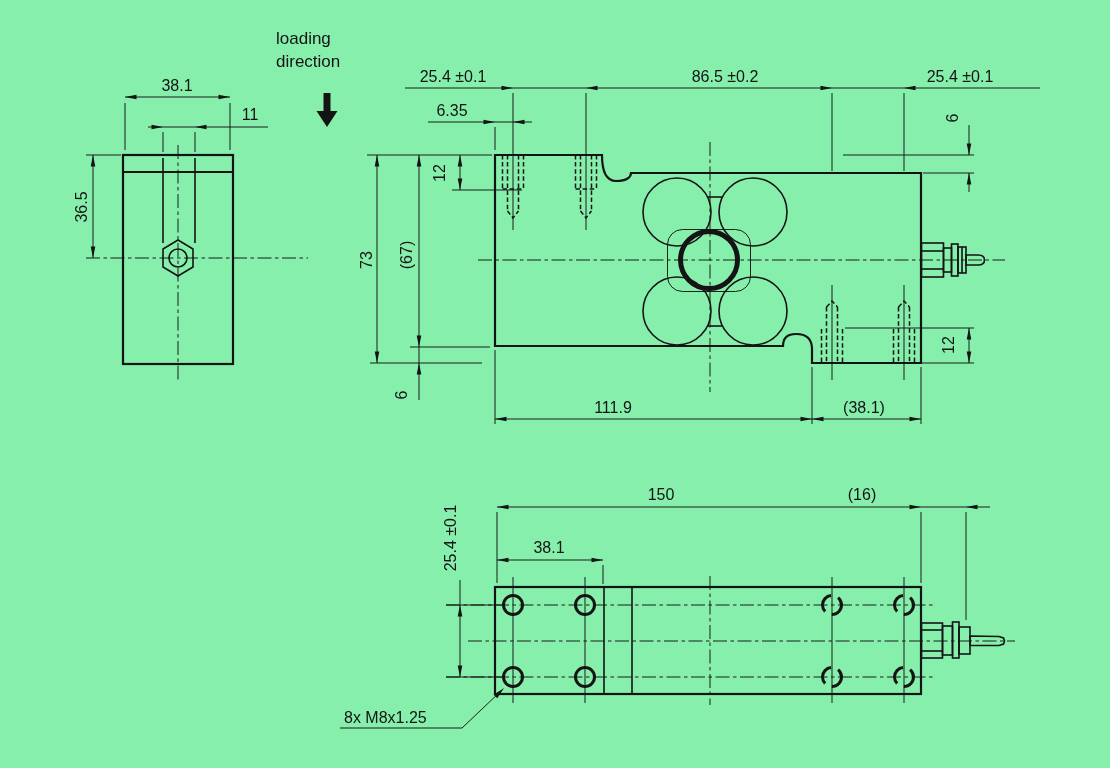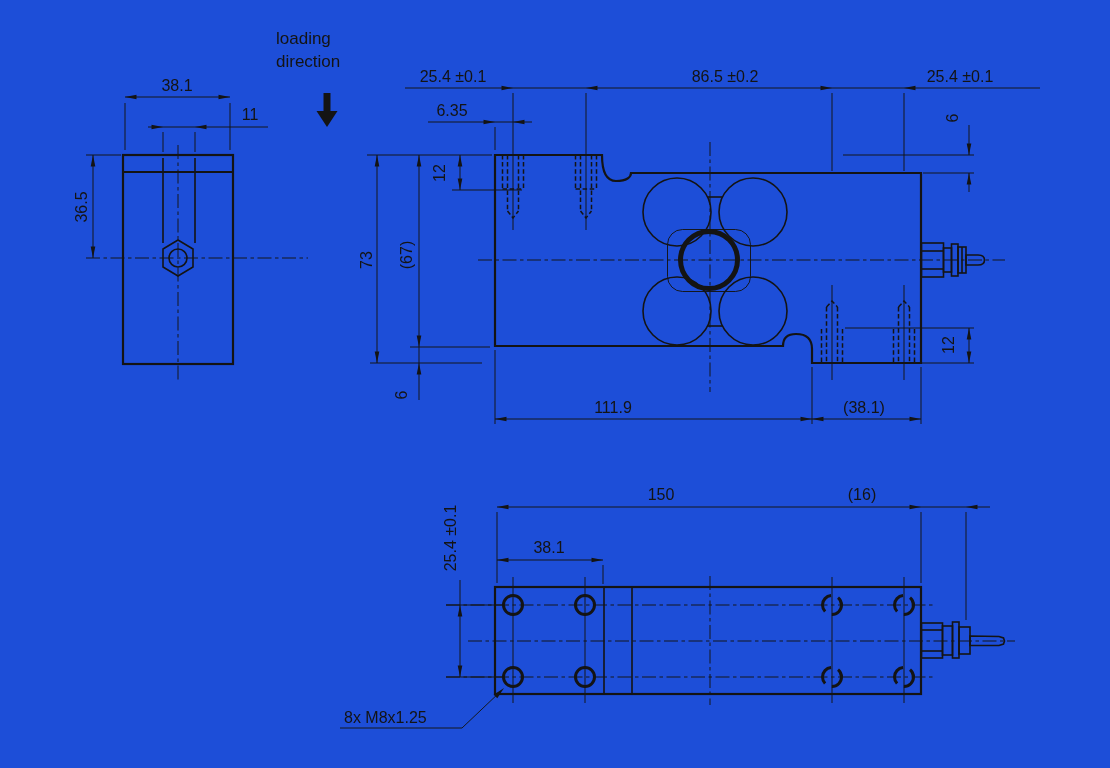--- a/index.html
+++ b/index.html
@@ -1,16 +1,16 @@
 <!DOCTYPE html>
 <html><head>
 <meta charset="utf-8">
 <style>
   html,body{margin:0;padding:0;background:#fff;}
-  #stage{position:relative;width:1110px;height:768px;background:#1d4ed8;overflow:hidden;}
+  #stage{position:relative;width:1110px;height:768px;background:#86efac;overflow:hidden;}
   svg{display:block;}
   svg *{fill:none;stroke:#141414;}
   .s-thick{stroke-width:2.2;}
   .s-med{stroke-width:1.6;}
   .s-thin{stroke-width:0.95;}
   .s-dash{stroke-width:1.5;stroke-dasharray:4.5 2.6;}
   .s-cl{stroke-width:0.95;stroke-dasharray:14 3.5 3.5 3.5;}
   .s-hole{stroke-width:3;}
   .s-holegap{stroke-width:3;stroke-dasharray:21 7.5;}
   .arr{fill:#141414;stroke:none;}

